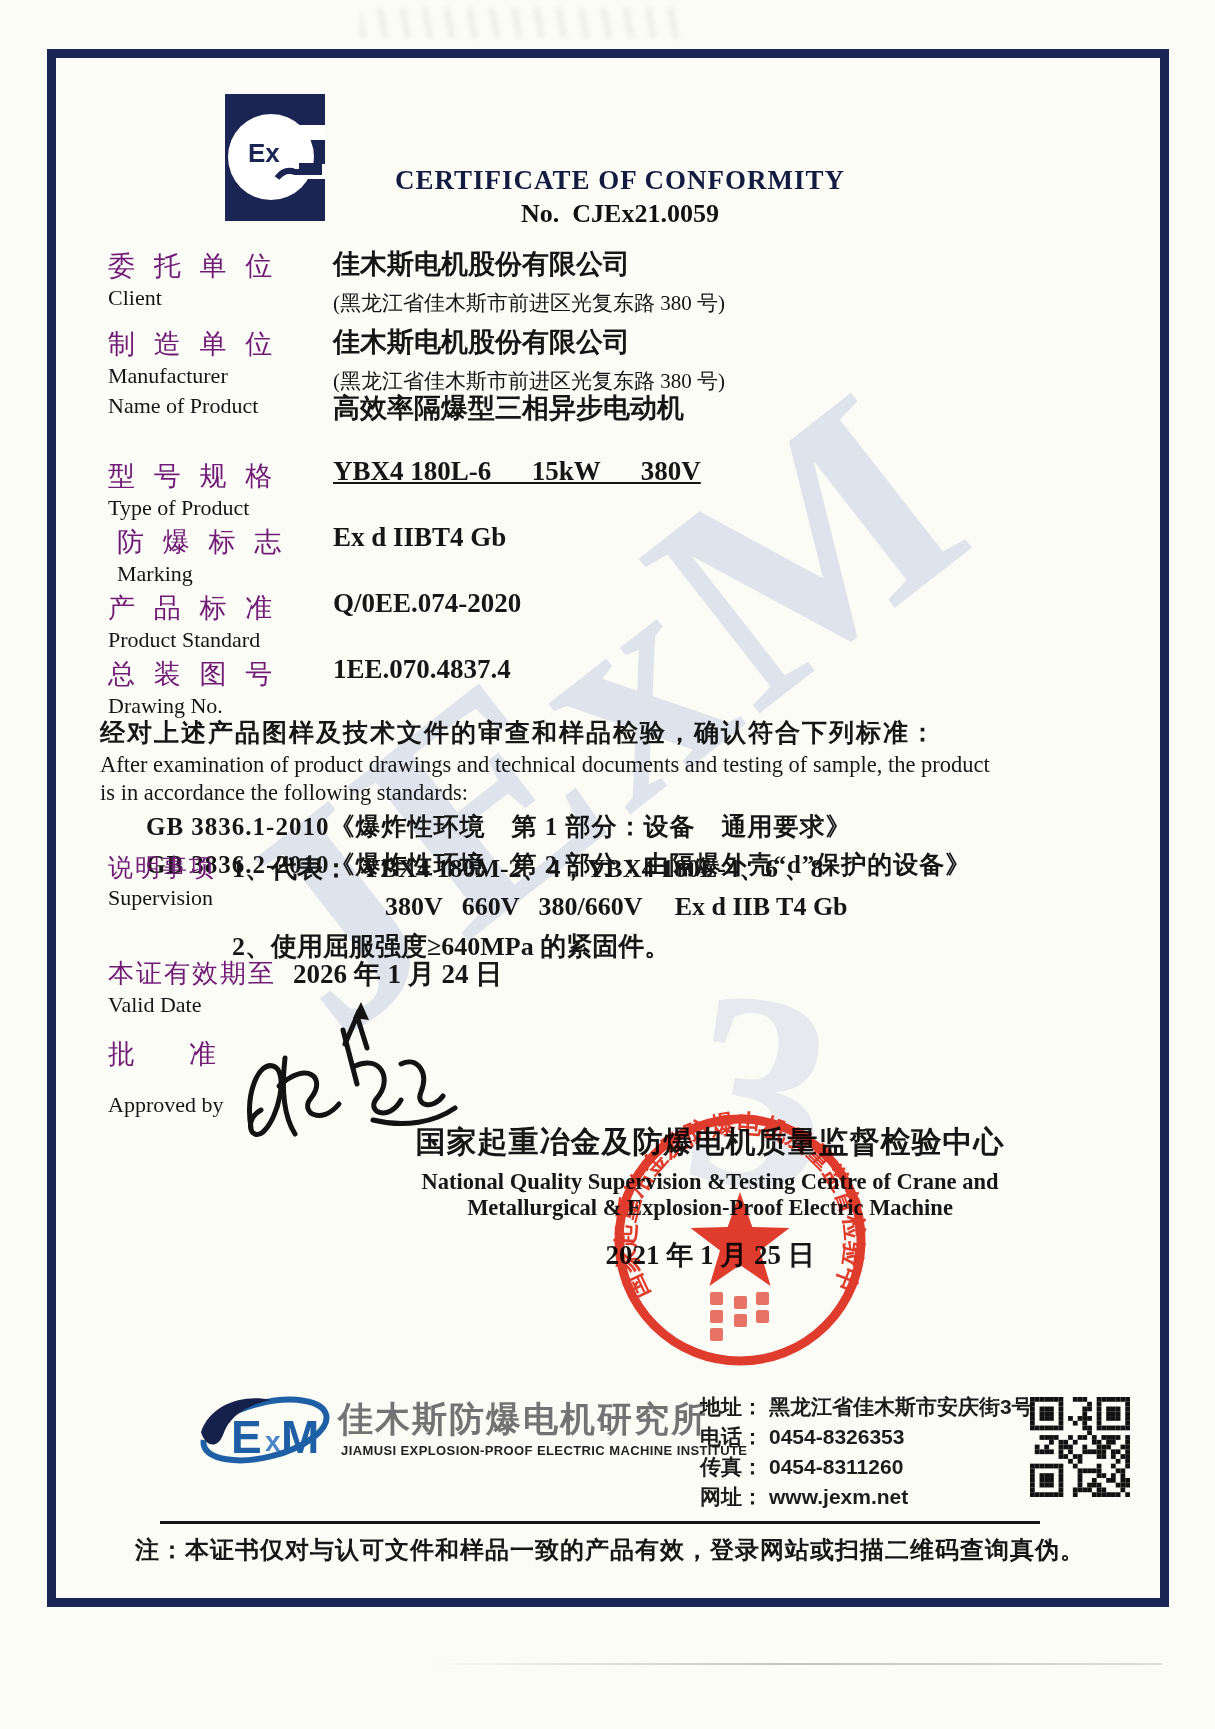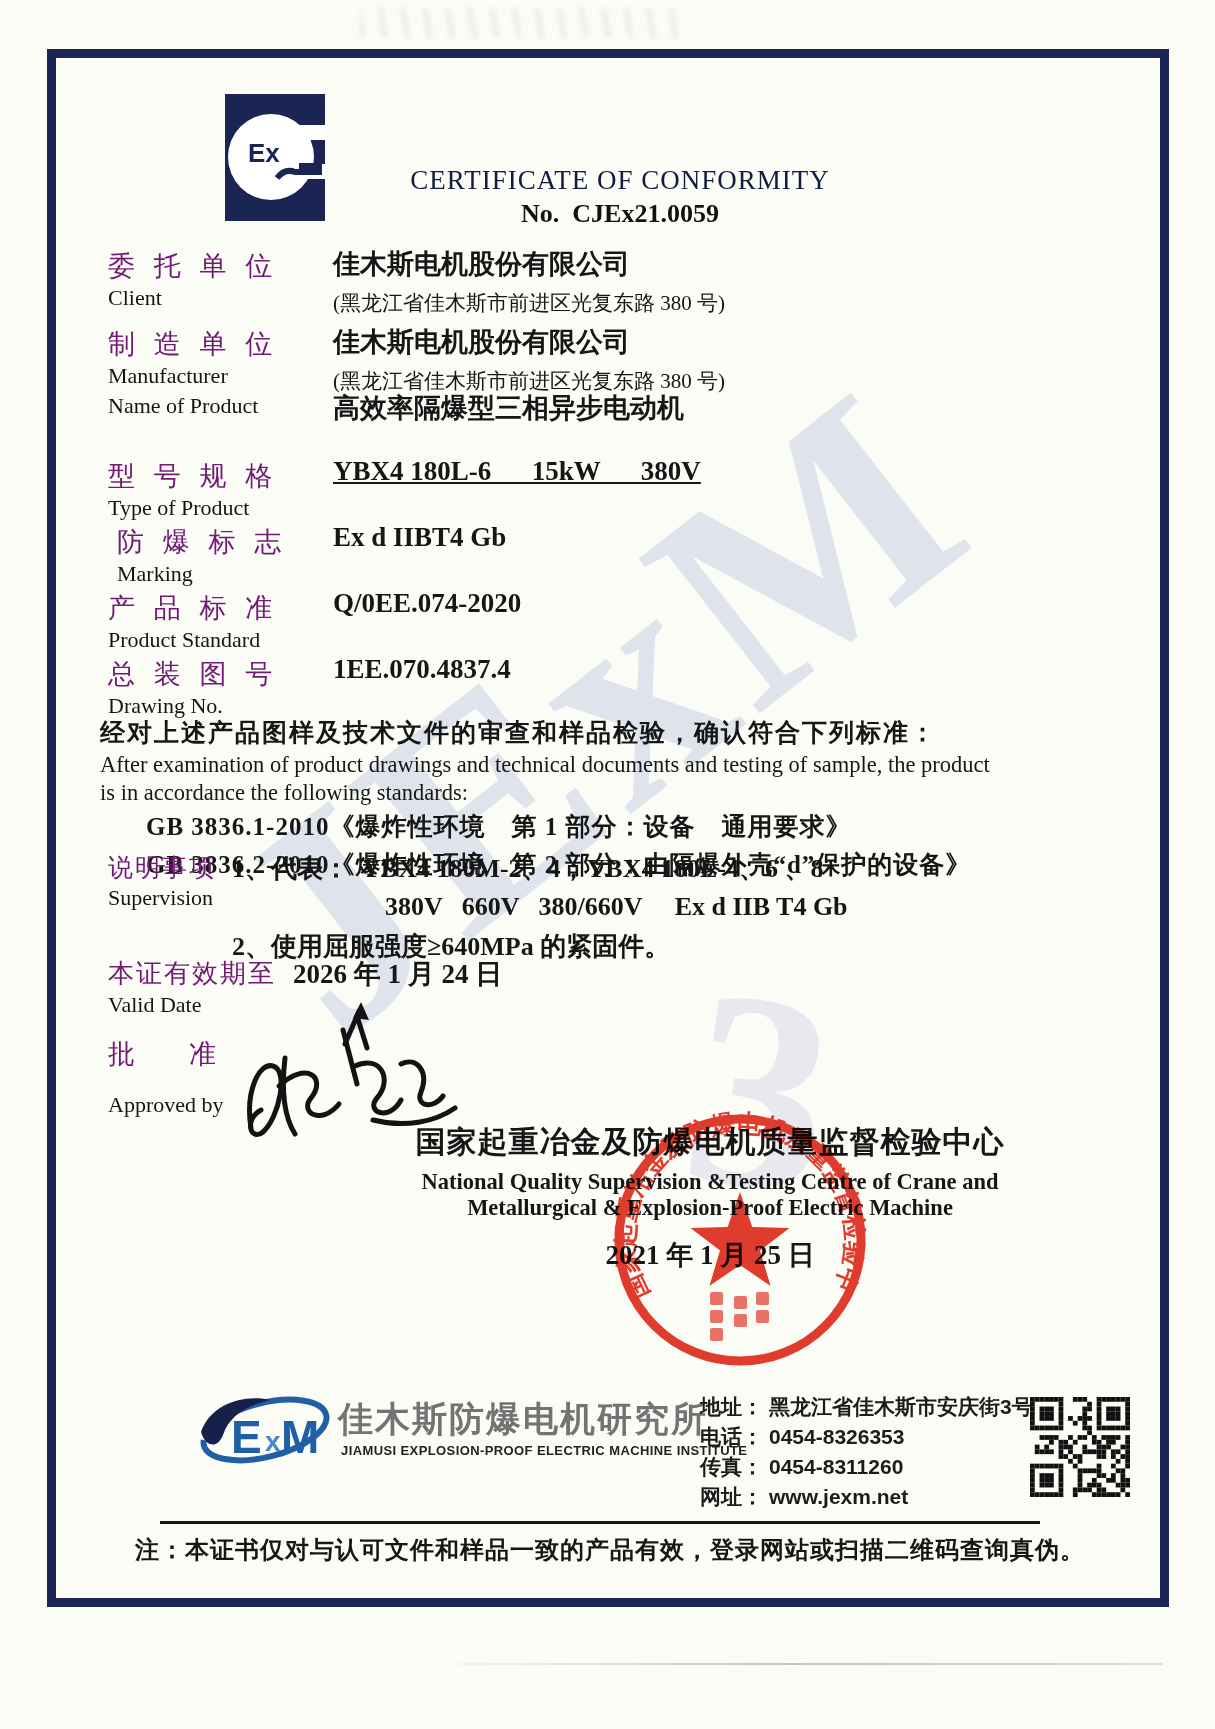--- a/index.html
+++ b/index.html
@@ -15,21 +15,21 @@
              color:rgba(147,160,208,0.28);transform:rotate(-38deg);
              pointer-events:none;user-select:none;z-index:1;}
   .watermark-frag{position:absolute;left:690px;top:930px;font-size:280px;font-weight:bold;
              color:rgba(160,170,215,0.22);transform:rotate(8deg);z-index:1;
              pointer-events:none;user-select:none;}
   .content{position:absolute;inset:0;z-index:2;}
   
   .title{position:absolute;left:380px;top:92px;width:480px;text-align:center;
          font-size:58px;font-weight:bold;letter-spacing:20px;color:#1a2150;white-space:nowrap;}
   .subtitle{position:absolute;left:380px;top:165px;width:480px;text-align:center;
-         font-size:27px;font-weight:normal;color:#141b40;letter-spacing:1px;white-space:nowrap;}
+         font-size:27px;font-weight:bold;color:#141b40;letter-spacing:1px;white-space:nowrap;}
   .certno{position:absolute;left:380px;top:199px;width:480px;text-align:center;
          font-size:26px;font-weight:bold;color:#111;white-space:pre;}
   
   .fl{position:absolute;left:108px;width:250px;}
   .fv{position:absolute;left:333px;width:720px;}
   .cn-label{font-weight:normal;font-size:27px;letter-spacing:6px;color:#701a75;white-space:nowrap;}
   .en-label{font-size:22px;color:#141414;margin-top:1px;}
   .field-value{font-weight:bold;font-size:27px;white-space:pre;}
   .field-note{font-size:21px;margin-top:7px;}
   

